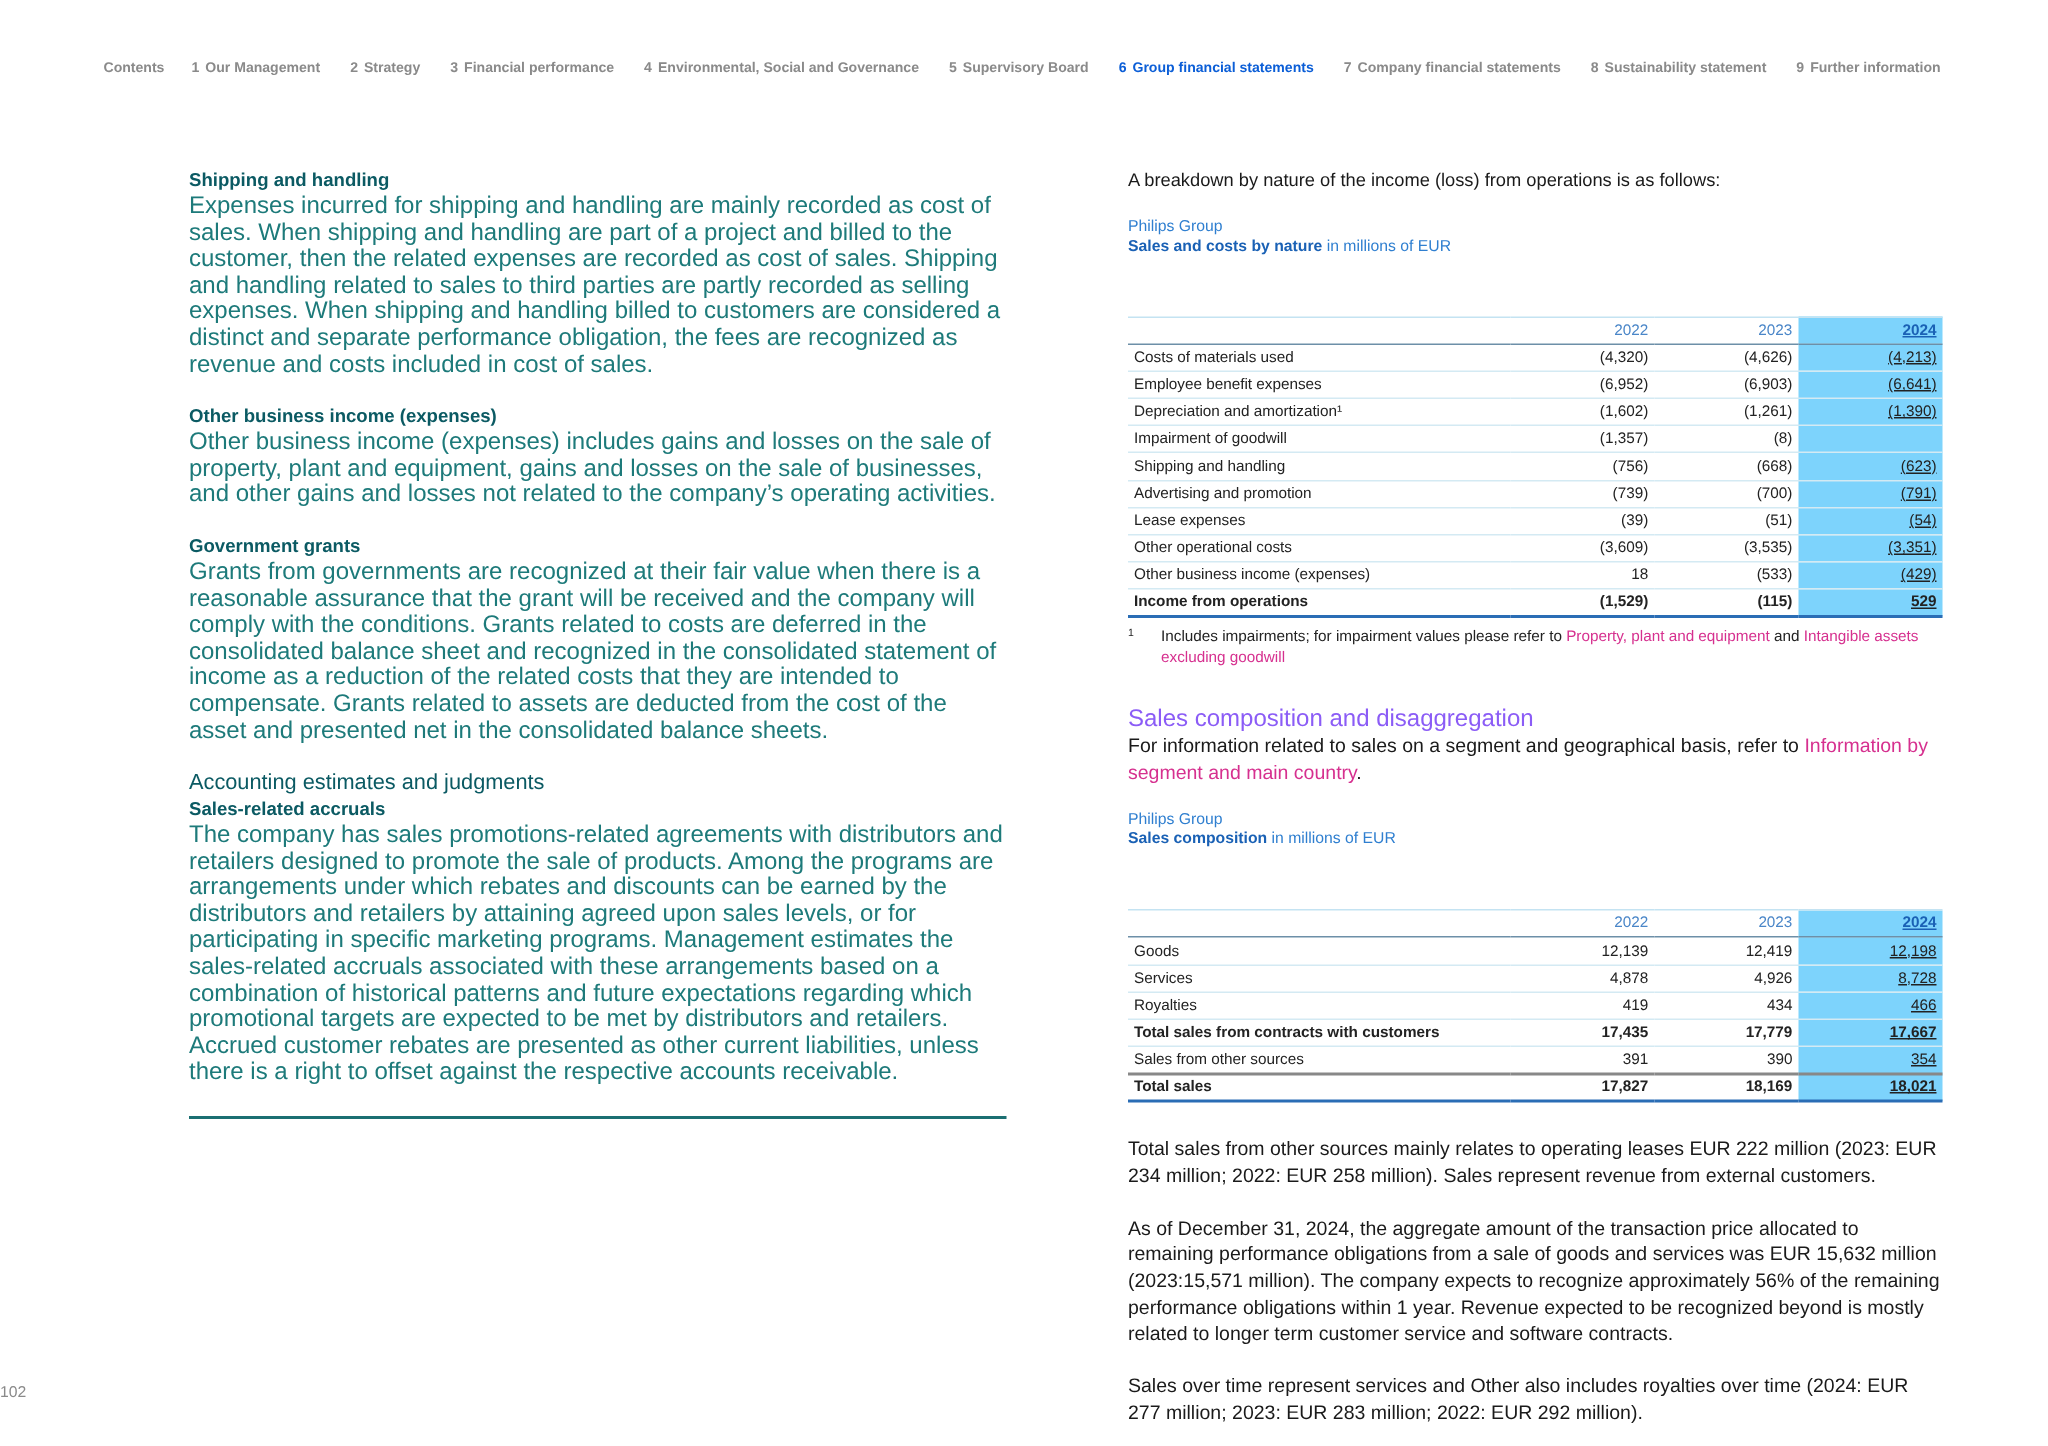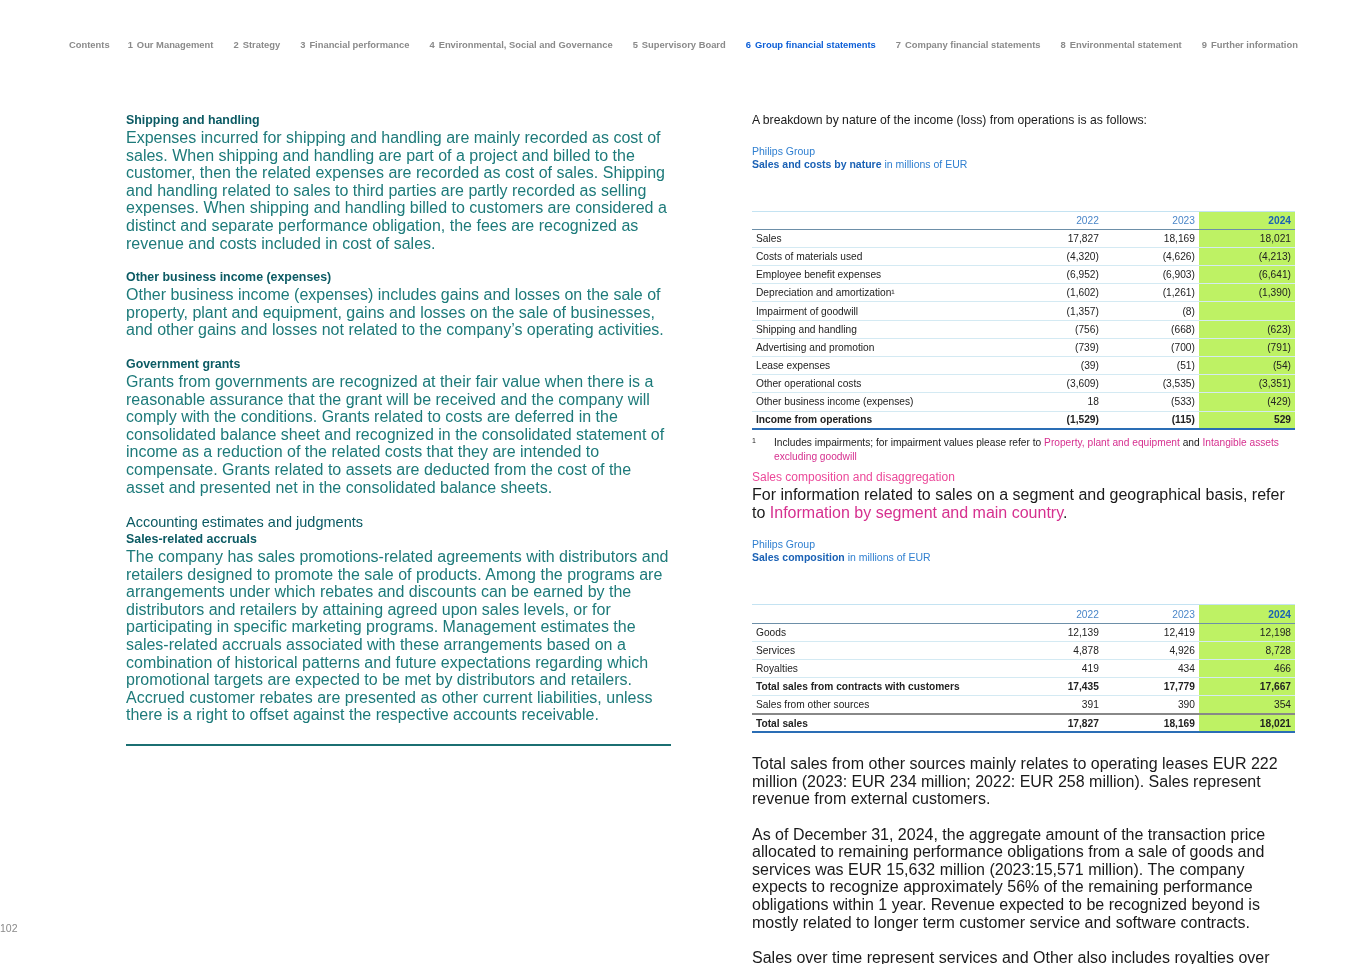--- a/index.html
+++ b/index.html
@@ -28,48 +28,48 @@
   .tbl-caption-org { font-size: 10.5px; color: #2f7fd0; line-height: 13px; }
   .tbl-caption { font-size: 10.5px; color: #2f7fd0; line-height: 13px; margin-bottom: 2px; }
   .tbl-caption b { color: #1a61b5; }
   table.fin { width: 543px; border-collapse: collapse; font-size: 10.2px; color: #222; margin-top: 40px; }
   table.fin td, table.fin th { height: 18.2px; padding: 0 4px; }
   table.fin thead tr { border-top: 1px solid #c4e3f2; }
   table.fin thead th { font-weight: normal; color: #4a86c8; text-align: right; border-bottom: 1.5px solid #6d8fa8; }
   table.fin thead th.y2024 { color: #1a61b5; font-weight: bold; }
   table.fin td.lbl { text-align: left; width: 258px; }
   table.fin td.num { text-align: right; width: 97px; }
-  table.fin .c24 { background: #bef264; }
+  table.fin .c24 { background: #7dd3fc; text-decoration: underline; }
   table.fin tbody tr { border-bottom: 1px solid #d4eaf3; }
   table.fin tbody tr.total { font-weight: bold; border-top: 1.5px solid #333; border-bottom: 2px solid #2a6db5; }
   table.fin tbody tr.subtotal { font-weight: bold; border-top: 1.5px solid #333; }
   table.fin tbody tr.total2 { font-weight: bold; border-top: 2px solid #888; border-bottom: 2px solid #2a6db5; }
   .footnote { display: flex; font-size: 10.2px; line-height: 14px; margin-top: 6px; color: #222; }
   .footnote .fn-mark { width: 22px; font-size: 7px; line-height: 10px; }
   .footnote .fn-text { flex: 1; }
   .link { color: #d6308f; cursor: pointer; }
-  h2.sect { font-size: 12px; font-weight: normal; color: #ec4899; line-height: 17px; margin-top: 5px; }
-  .para { font-size: 16px; line-height: 17.6px; color: #1a1a1a; }
+  h2.sect { font-size: 16px; font-weight: normal; color: #8b5cf6; line-height: 17px; margin-top: 25px; }
+  .para { font-size: 13px; line-height: 17.6px; color: #1a1a1a; }
   .para.gap { margin-top: 17.6px; }
 
   .page-number { position: absolute; top: 922px; left: 0; width: 1299px; text-align: left; font-size: 10.5px; color: #8a8a8a; }
 </style>
 </head>
 <body>
 
 <nav class="topnav">
   <a class="nav-contents">Contents</a>
   <a class="nav-item"><span class="num">1</span><span>Our Management</span></a>
   <a class="nav-item"><span class="num">2</span><span>Strategy</span></a>
   <a class="nav-item"><span class="num">3</span><span>Financial performance</span></a>
   <a class="nav-item"><span class="num">4</span><span>Environmental, Social and Governance</span></a>
   <a class="nav-item"><span class="num">5</span><span>Supervisory Board</span></a>
   <a class="nav-item active"><span class="num">6</span><span>Group financial statements</span></a>
   <a class="nav-item"><span class="num">7</span><span>Company financial statements</span></a>
-  <a class="nav-item"><span class="num">8</span><span>Environmental statement</span></a>
+  <a class="nav-item"><span class="num">8</span><span>Sustainability statement</span></a>
   <a class="nav-item"><span class="num">9</span><span>Further information</span></a>
 </nav>
 
 <section class="left">
   <div class="block">
     <h3>Shipping and handling</h3>
     <p>Expenses incurred for shipping and handling are mainly recorded as cost of sales. When shipping and handling are part of a project and billed to the customer, then the related expenses are recorded as cost of sales. Shipping and handling related to sales to third parties are partly recorded as selling expenses. When shipping and handling billed to customers are considered a distinct and separate performance obligation, the fees are recognized as revenue and costs included in cost of sales.</p>
   </div>
   <div class="block">
     <h3>Other business income (expenses)</h3>
@@ -96,26 +96,20 @@
     <thead>
       <tr>
         <th></th>
         <th>2022</th>
         <th>2023</th>
         <th class="c24 y2024">2024</th>
       </tr>
     </thead>
     <tbody>
       <tr>
-          <td class="lbl">Sales</td>
-          <td class="num">17,827</td>
-          <td class="num">18,169</td>
-          <td class="num c24">18,021</td>
-        </tr>
-      <tr>
           <td class="lbl">Costs of materials used</td>
           <td class="num">(4,320)</td>
           <td class="num">(4,626)</td>
           <td class="num c24">(4,213)</td>
         </tr>
       <tr>
           <td class="lbl">Employee benefit expenses</td>
           <td class="num">(6,952)</td>
           <td class="num">(6,903)</td>
           <td class="num c24">(6,641)</td>

